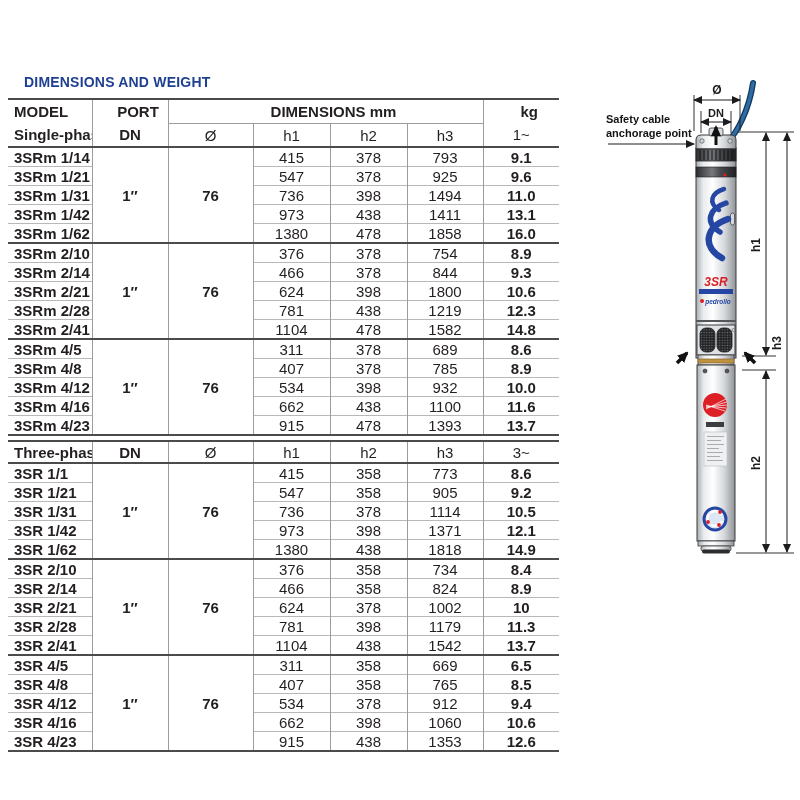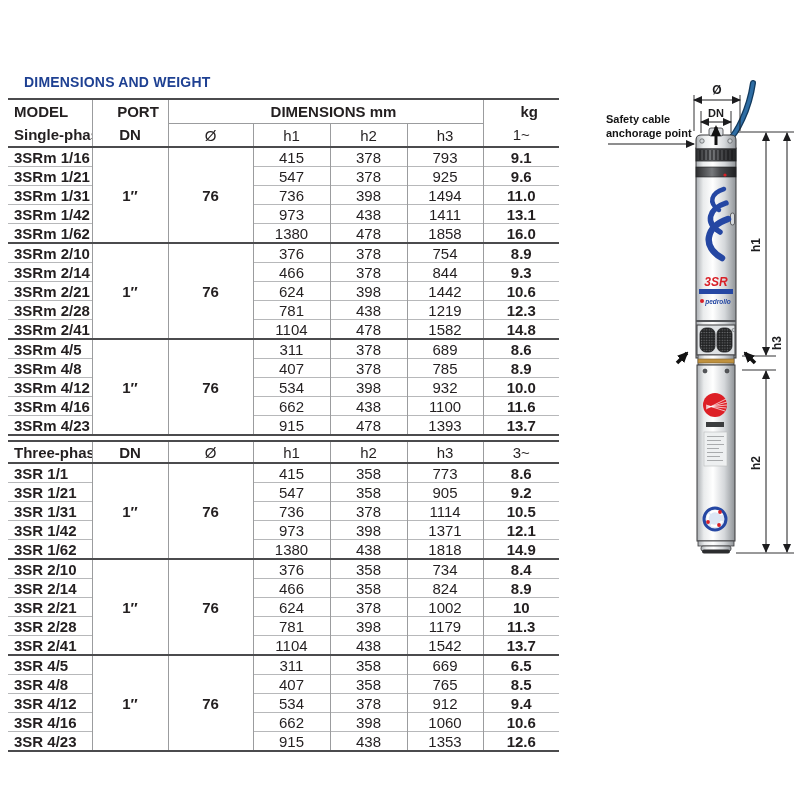--- a/index.html
+++ b/index.html
@@ -64,21 +64,21 @@
       <th class="vl bold">DN</th>
       <th class="vl">Ø</th>
       <th class="vl">h1</th>
       <th class="vl">h2</th>
       <th class="vl">h3</th>
       <th class="vl">1~</th>
     </tr>
   </thead>
   <tbody>
       <tr>
-        <td class="model">3SRm 1/16</td>
+        <td class="model">3SRm 1/14</td>
         <td class="vl bold" rowspan="5">1″</td>
         <td class="vl bold" rowspan="5">76</td>
         <td class="vl">415</td>
         <td class="vl">378</td>
         <td class="vl">793</td>
         <td class="vl bold">9.1</td>
       </tr>
       <tr>
         <td class="model">3SRm 1/21</td>
         <td class="vl">547</td>
@@ -122,21 +122,21 @@
         <td class="model">3SRm 2/14</td>
         <td class="vl">466</td>
         <td class="vl">378</td>
         <td class="vl">844</td>
         <td class="vl bold">9.3</td>
       </tr>
       <tr>
         <td class="model">3SRm 2/21</td>
         <td class="vl">624</td>
         <td class="vl">398</td>
-        <td class="vl">1442</td>
+        <td class="vl">1800</td>
         <td class="vl bold">10.6</td>
       </tr>
       <tr>
         <td class="model">3SRm 2/28</td>
         <td class="vl">781</td>
         <td class="vl">438</td>
         <td class="vl">1219</td>
         <td class="vl bold">12.3</td>
       </tr>
       <tr>

